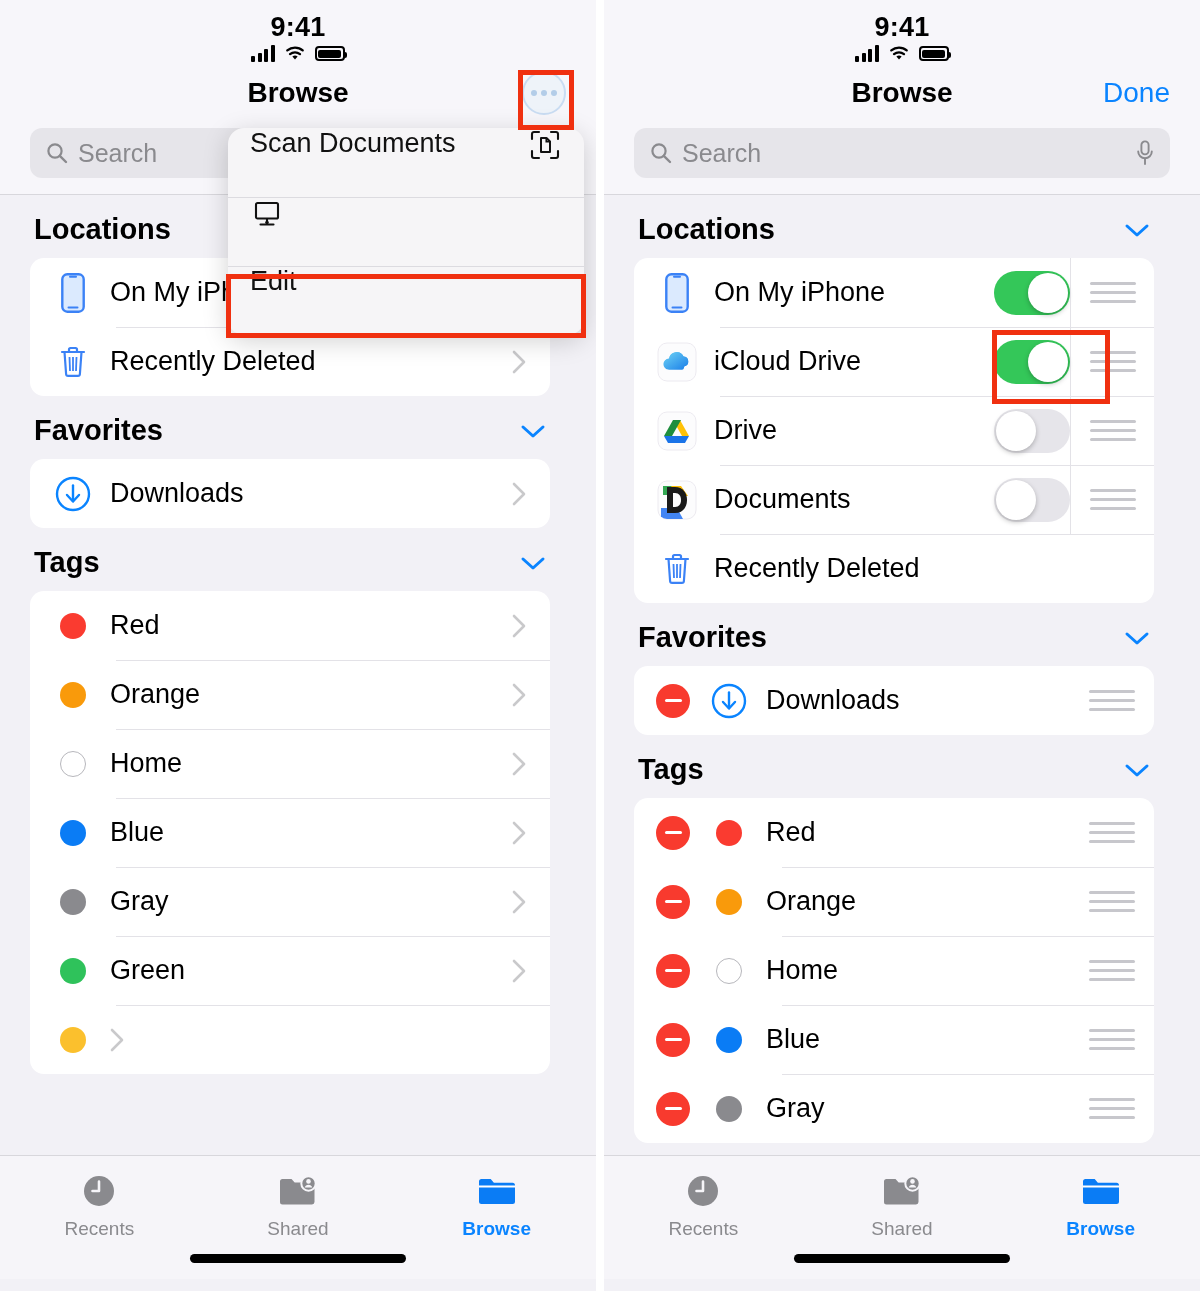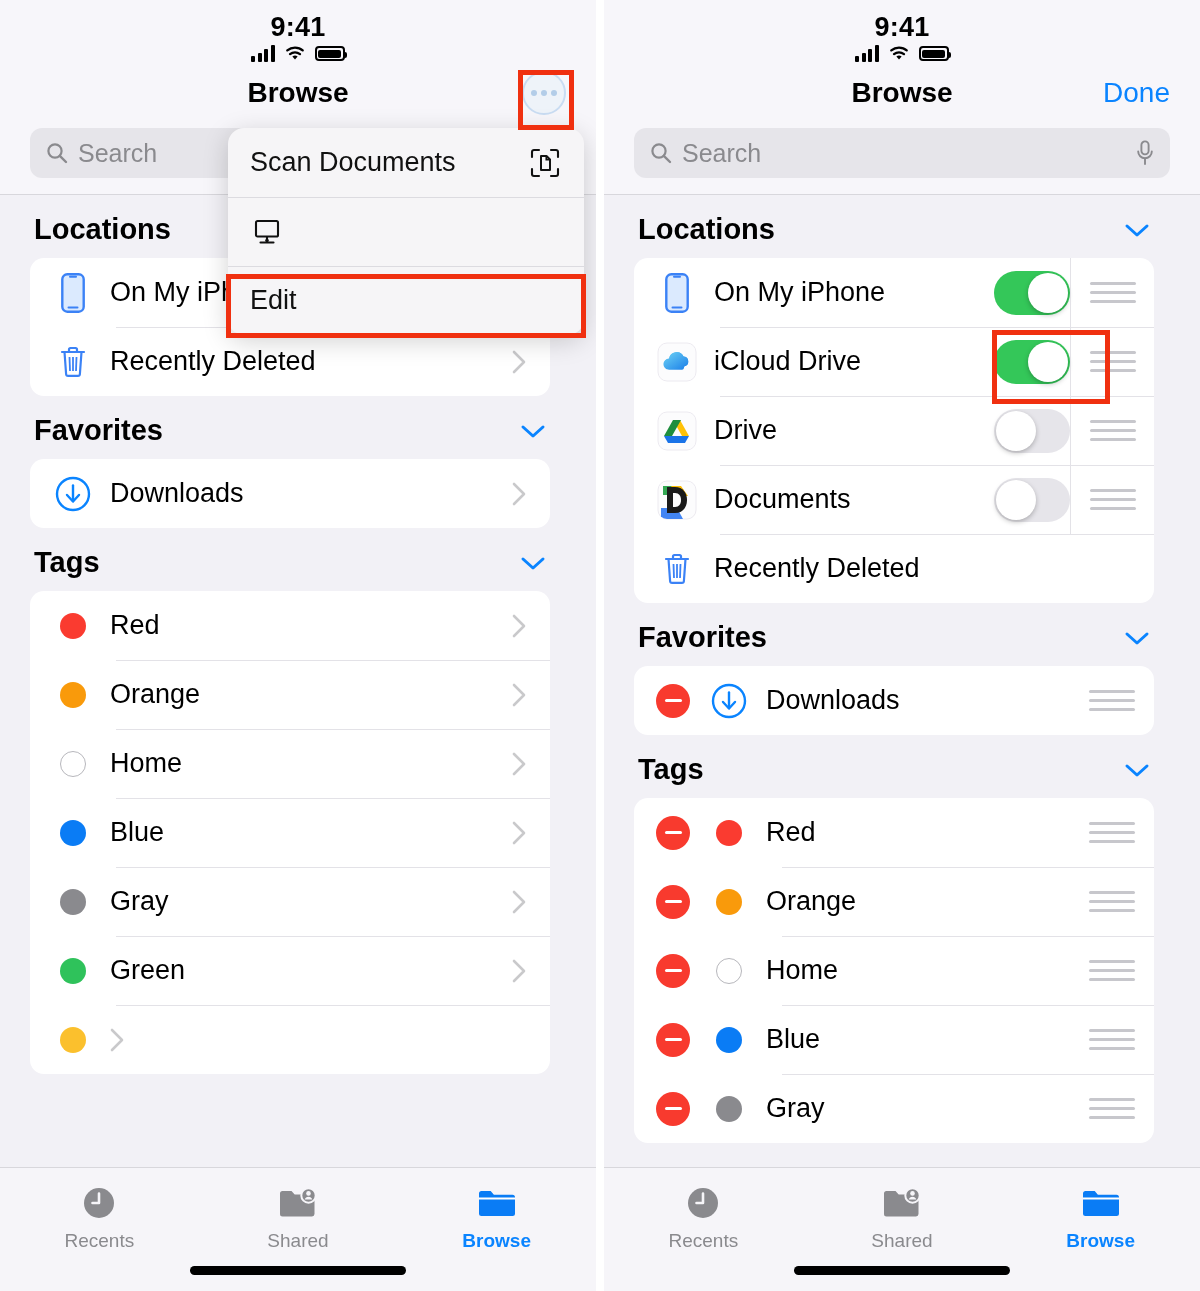--- a/index.html
+++ b/index.html
@@ -127,35 +127,35 @@
   .toggle-cell { width: 108px; display:flex; justify-content:center; }
 
   
   .menu {
     position:absolute; left: 228px; top: 128px; width: 356px;
     background:#f6f5f7; border-radius: 16px;
     box-shadow: 0 6px 26px rgba(0,0,0,.18);
     overflow:hidden; z-index: 40;
   }
   .menu-item {
-    height: 69px; display:flex; align-items:center; padding: 0 22px;
+    height: 69px; display:flex; align-items:flex-start; padding: 0 22px;
     font-size: 27px; color:#111; position:relative;
   }
   .menu-item + .menu-item::before {
     content:""; position:absolute; left:0; right:0; top:0; height:1px; background:#dcdbe0;
   }
   .menu-item .label { flex:1; }
   .menu-item .mi-icon { width:34px;height:34px; display:flex;align-items:center;justify-content:center; }
 
   
   .hl { position:absolute; border: 5px solid #f03010; z-index: 60; pointer-events:none; }
 
   
   .tabbar {
-    position:absolute; left:0; right:0; bottom:0; height: 124px;
+    position:absolute; left:0; right:0; bottom:12px; height: 124px;
     background: rgba(246,245,249,.93);
     border-top: 1px solid #d8d7dc;
     display:flex; align-items:flex-start; padding-top: 14px;
     z-index: 30;
   }
   .tab { flex:1; display:flex; flex-direction:column; align-items:center; gap:6px; }
   .tab .tab-ic { height: 42px; display:flex; align-items:center; justify-content:center; }
   .tab .tab-label { font-size: 19px; color:#8a8a8e; }
   .tab.active .tab-label { color:#0a84ff; font-weight:600; }
   .home-indicator {

